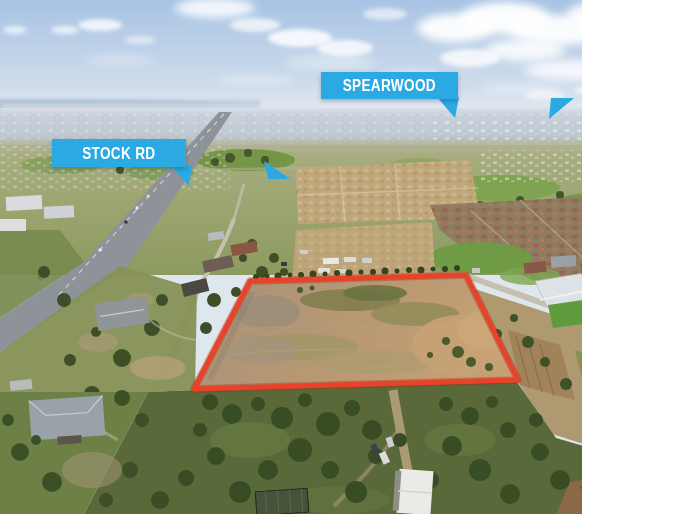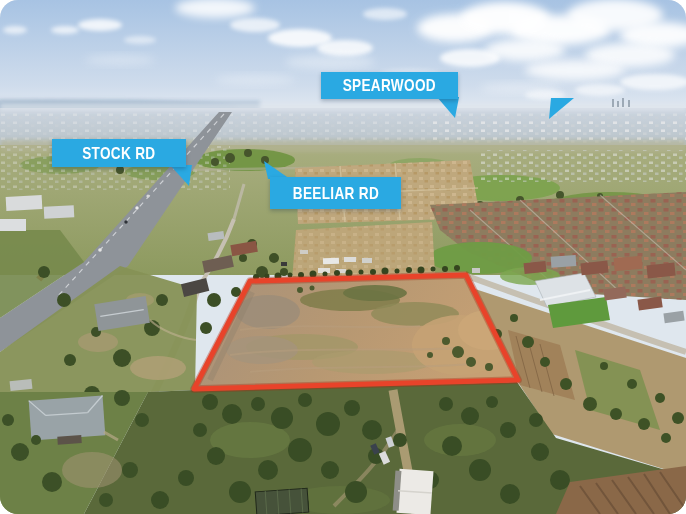--- a/index.html
+++ b/index.html
@@ -1,18 +1,18 @@
 <!DOCTYPE html>
 <html><head>
 <meta charset="utf-8">
 <style>
   html,body{margin:0;padding:0;background:#fff;}
   .stage{
-    position:relative;width:686px;height:514px;overflow:hidden;
-    font-family:"Liberation Sans",sans-serif;background:#dfe7ee;border-radius:18px;
+    position:relative;width:582px;height:514px;overflow:hidden;
+    font-family:"Liberation Sans",sans-serif;background:#dfe7ee;
   }
   .stage svg.scene{position:absolute;left:0;top:0;}
   .callout{
     position:absolute;display:flex;align-items:center;justify-content:center;
     background:#2aa9e2;color:#fff;box-shadow:0 2px 4px rgba(15,40,70,.28);
   }
   .callout-text{
     font-weight:bold;font-size:17px;letter-spacing:.4px;white-space:nowrap;
     transform:scaleX(.8);line-height:1;
   }
@@ -426,17 +426,14 @@
     <polygon points="268,179 290,179 264,161"></polygon>
   </g>
 </svg>
 
 <div class="callout spearwood">
   <span class="callout-text">SPEARWOOD</span>
 </div>
 <div class="callout stock">
   <span class="callout-text">STOCK RD</span>
 </div>
-<div class="callout beeliar">
-  <span class="callout-text">BEELIAR RD</span>
+
 </div>
 
-</div>
-
 </body></html>

